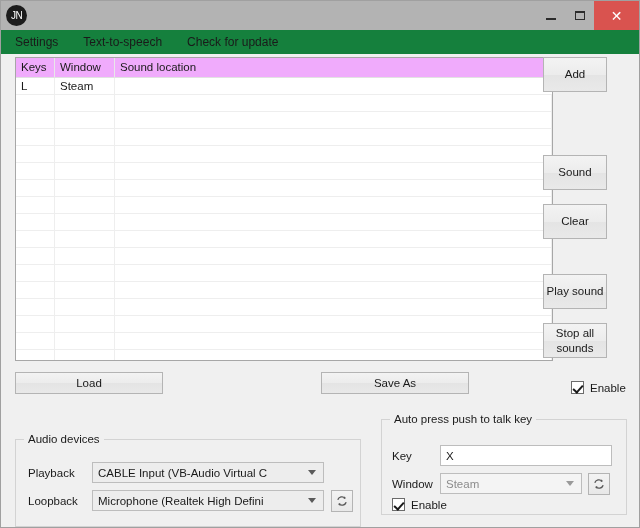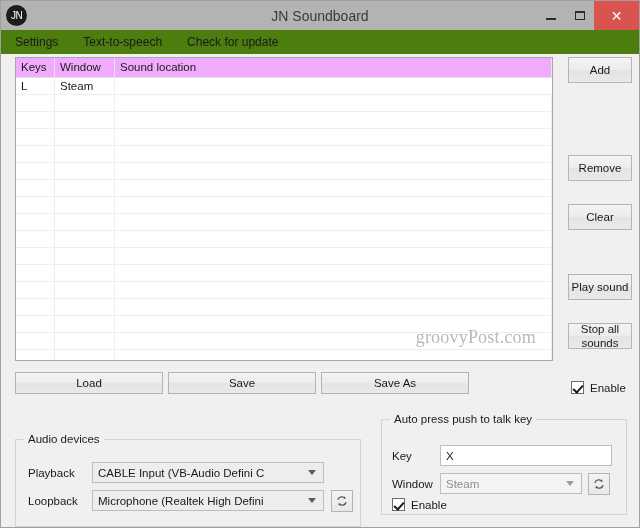--- a/index.html
+++ b/index.html
@@ -95,21 +95,21 @@
     border-top-width: 2px;
     box-sizing: border-box;
   }
 
   
   .menubar {
     height: 24px;
     display: flex;
     align-items: center;
     padding-left: 14px;
-    background: #4d7c0f;
+    background: #15803d;
   }
   .menu-item {
     font-size: 12px;
     color: #1a1a1a;
     margin-right: 25px;
     white-space: nowrap;
   }
 
   
   .body-area {
@@ -184,23 +184,23 @@
     color: #1a1a1a;
     display: flex;
     align-items: center;
     justify-content: center;
     text-align: center;
     line-height: 1.25;
     white-space: pre-line;
   }
   .side-btn {
     position: absolute;
-    left: 567px;
+    left: 542px;
     width: 64px;
-    height: 26px;
+    height: 35px;
   }
   #btn-add     { top: 3px; }
   #btn-edit    { top: 52px; }
   #btn-remove  { top: 101px; }
   #btn-clear   { top: 150px; }
   #btn-play    { top: 220px; }
   #btn-stopall { top: 269px; }
 
   .bottom-btn {
     position: absolute;
@@ -344,21 +344,20 @@
   #btn-refresh-ptt { left: 206px; top: 53px; }
   #chk-enable-ptt { position: absolute; left: 10px; top: 78px; }
 </style>
 </head>
 <body>
 
 <div class="window">
 
   <div class="titlebar">
     <div class="app-icon">JN</div>
-    <div class="title-text">JN Soundboard</div>
     <div class="win-controls">
       <div class="win-btn">
         <span class="glyph-min"></span>
       </div>
       <div class="win-btn">
         <span class="glyph-max"></span>
       </div>
       <div class="win-btn close">
         <span>✕</span>
       </div>
@@ -459,45 +458,43 @@
           <div class="cell col-0"></div>
           <div class="cell col-1"></div>
           <div class="cell col-2"></div>
         </div>
       <div class="lv-row">
           <div class="cell col-0"></div>
           <div class="cell col-1"></div>
           <div class="cell col-2"></div>
         </div>
 
-      <div class="watermark">groovyPost.com</div>
     </div>
 
     <div class="btn side-btn" id="btn-add">Add</div>
-    <div class="btn side-btn" id="btn-remove">Remove</div>
+    <div class="btn side-btn" id="btn-remove">Sound</div>
     <div class="btn side-btn" id="btn-play">Play sound</div>
     <div class="btn side-btn" id="btn-clear">Clear</div>
     <div class="btn side-btn" id="btn-stopall">Stop all
 sounds</div>
 
     <div class="btn bottom-btn" id="btn-load">Load</div>
-    <div class="btn bottom-btn" id="btn-save">Save</div>
     <div class="btn bottom-btn" id="btn-saveas">Save As</div>
 
     <div class="chk" id="chk-enable-main">
       <span class="box"></span>
       <span class="lbl">Enable</span>
     </div>
 
     <div class="groupbox" id="gb-audio">
       <div class="gb-title">Audio devices</div>
 
       <div class="fld-label" id="lbl-playback">Playback</div>
       <div class="combo" id="combo-playback">
-        <span>CABLE Input (VB-Audio Defini C</span>
+        <span>CABLE Input (VB-Audio Virtual C</span>
         <span class="arrow"></span>
       </div>
 
       <div class="fld-label" id="lbl-loopback">Loopback</div>
       <div class="combo" id="combo-loopback">
         <span>Microphone (Realtek High Defini</span>
         <span class="arrow"></span>
       </div>
 
       <div class="refresh-btn" id="btn-refresh-audio">

